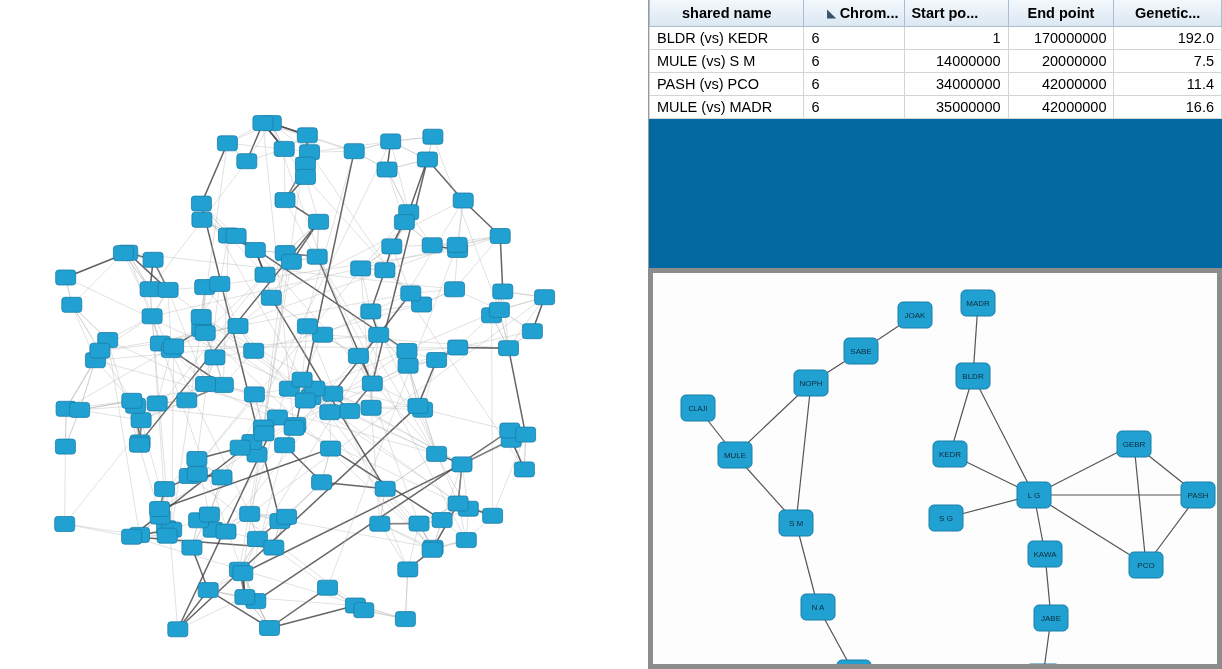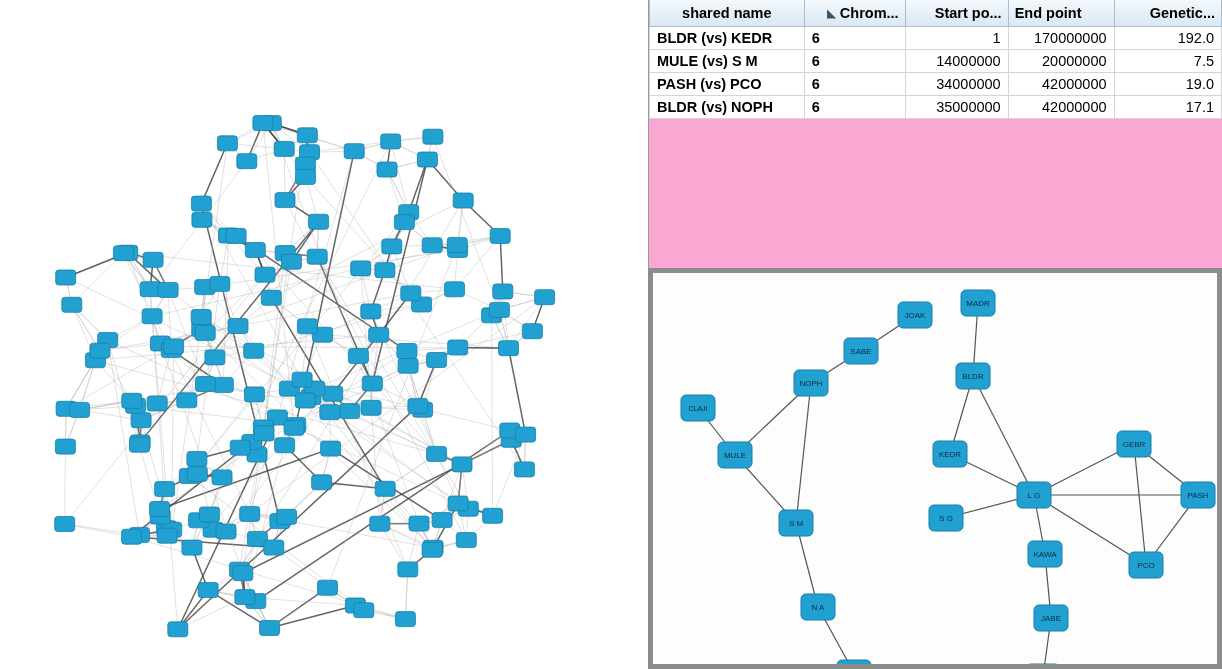--- a/index.html
+++ b/index.html
@@ -37,21 +37,21 @@
     height: 669px;
   }
 
   
   #table-panel {
     position: absolute;
     left: 0;
     top: 0;
     width: 574px;
     height: 268px;
-    background: #f9a8d4;
+    background: #0369a1;
     border-left: 1px solid #9a9a9a;
     box-sizing: border-box;
     overflow: hidden;
   }
   table.datatable {
     border-collapse: collapse;
     width: 100%;
     font-size: 14.5px;
     color: #000000;
   }
@@ -60,31 +60,31 @@
     border: 1px solid #a9bed2;
     border-top: none;
     height: 26px;
     font-weight: bold;
     font-size: 14.5px;
     padding: 0 6px;
     white-space: nowrap;
   }
   table.datatable th.c-name { text-align: center; width: 156px; }
   table.datatable th.c-chrom { text-align: right; width: 98px; }
-  table.datatable th.c-start { text-align: right; width: 104px; }
-  table.datatable th.c-end   { text-align: left; width: 104px; }
-  table.datatable th.c-gen   { text-align: right; width: 112px; }
+  table.datatable th.c-start { text-align: left; width: 104px; }
+  table.datatable th.c-end   { text-align: center; width: 104px; }
+  table.datatable th.c-gen   { text-align: center; width: 112px; }
   table.datatable td {
     border: 1px solid #d4d4d4;
     height: 22px;
     padding: 0 7px;
     white-space: nowrap;
     background: #ffffff;
   }
-  td.t-left { text-align: left; font-weight: bold; }
+  td.t-left { text-align: left; }
   td.t-right { text-align: right; }
   .filter-glyph {
     display: inline-block;
     margin-right: 4px;
     color: #3a506b;
     font-size: 11px;
     transform: translateY(-1px);
   }
 
   
@@ -1050,28 +1050,28 @@
               <td class="t-left">6</td>
               <td class="t-right">14000000</td>
               <td class="t-right">20000000</td>
               <td class="t-right">7.5</td>
             </tr>
             <tr>
               <td class="t-left">PASH (vs) PCO</td>
               <td class="t-left">6</td>
               <td class="t-right">34000000</td>
               <td class="t-right">42000000</td>
-              <td class="t-right">19.0</td>
+              <td class="t-right">11.4</td>
             </tr>
             <tr>
-              <td class="t-left">BLDR (vs) NOPH</td>
+              <td class="t-left">MULE (vs) MADR</td>
               <td class="t-left">6</td>
               <td class="t-right">35000000</td>
               <td class="t-right">42000000</td>
-              <td class="t-right">17.1</td>
+              <td class="t-right">16.6</td>
             </tr>
           </tbody>
       </table>
     </div>
 
     <div id="subnetwork-panel">
       <svg width="564" height="391" viewBox="0 0 564 391">
         <g id="sub-edges">
             <line x1="262" y1="42" x2="208" y2="78" stroke="#555" stroke-width="1.2"></line>
             <line x1="208" y1="78" x2="158" y2="110" stroke="#555" stroke-width="1.2"></line>

